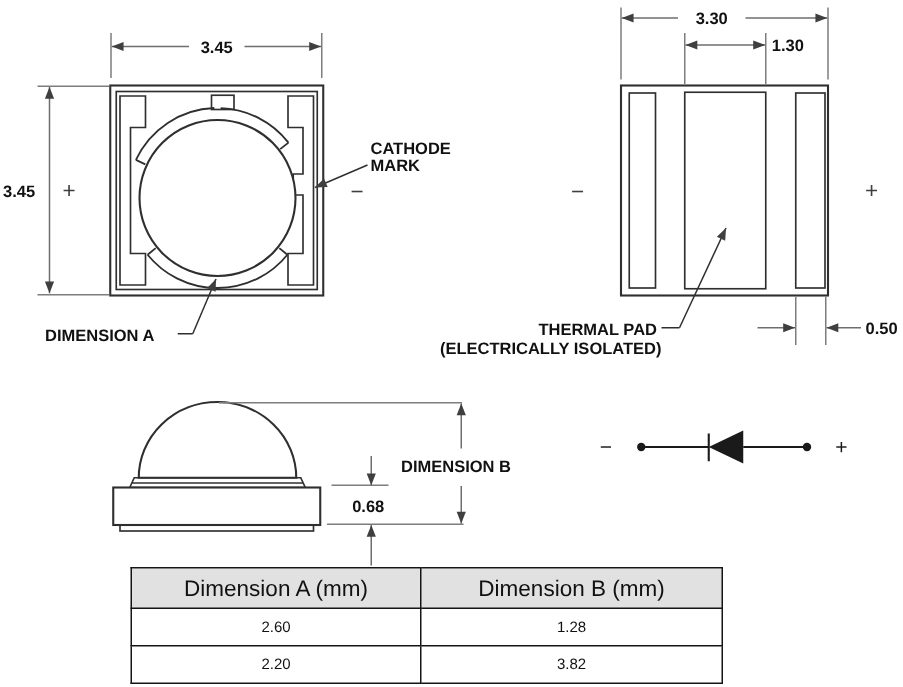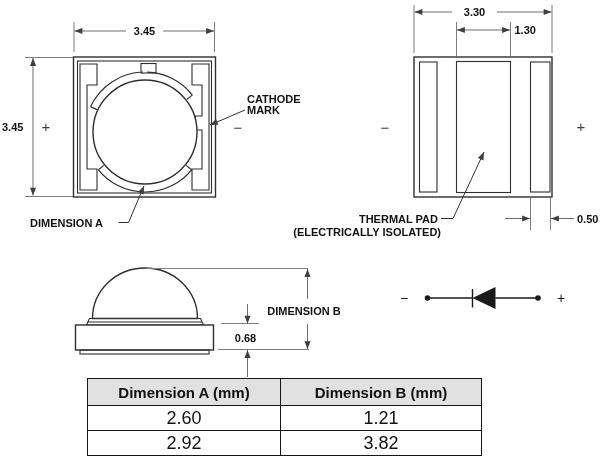--- a/index.html
+++ b/index.html
@@ -16,22 +16,22 @@
   .schem{stroke:#1a1a1a;stroke-width:1.4;fill:none;}
   
   .lbl{font-family:"Liberation Sans",sans-serif;font-size:11px;font-weight:bold;fill:#111111;}
   .sign{font-family:"Liberation Sans",sans-serif;font-size:15px;font-weight:400;fill:#3f3f3f;}
   .sign2{font-family:"Liberation Sans",sans-serif;font-size:14px;font-weight:400;fill:#1a1a1a;}
   
   .dim-table{position:absolute;left:87px;top:378px;width:394px;height:77px;
              border-collapse:collapse;table-layout:fixed;}
   .dim-table th,.dim-table td{border:1.5px solid #151515;text-align:center;vertical-align:middle;
              padding:0;color:#111;}
-  .dim-table th{background:#e1e1e1;font-size:15px;font-weight:bold;height:26px;}
-  .dim-table td{background:#ffffff;font-size:18px;font-weight:400;height:24px;}
+  .dim-table th{background:#e1e1e1;font-size:15px;font-weight:normal;height:26px;}
+  .dim-table td{background:#ffffff;font-size:10px;font-weight:400;height:24px;}
   .dim-table col.c1{width:193px;} .dim-table col.c2{width:201px;}
 </style>
 </head>
 <body>
 
 <div class="canvas">
 
 <svg width="602" height="458" viewBox="0 0 602 458">
   <defs>
     <marker id="arr" viewBox="0 0 10 8" refX="9.5" refY="4" markerWidth="9" markerHeight="7" orient="auto-start-reverse">
@@ -150,22 +150,22 @@
       </colgroup>
   <thead>
     <tr>
       <th>Dimension A (mm)</th>
       <th>Dimension B (mm)</th>
     </tr>
   </thead>
   <tbody>
     <tr>
       <td>2.60</td>
-      <td>1.21</td>
+      <td>1.28</td>
     </tr>
     <tr>
-      <td>2.92</td>
+      <td>2.20</td>
       <td>3.82</td>
     </tr>
   </tbody>
 </table>
 
 </div>
 
 </body></html>

